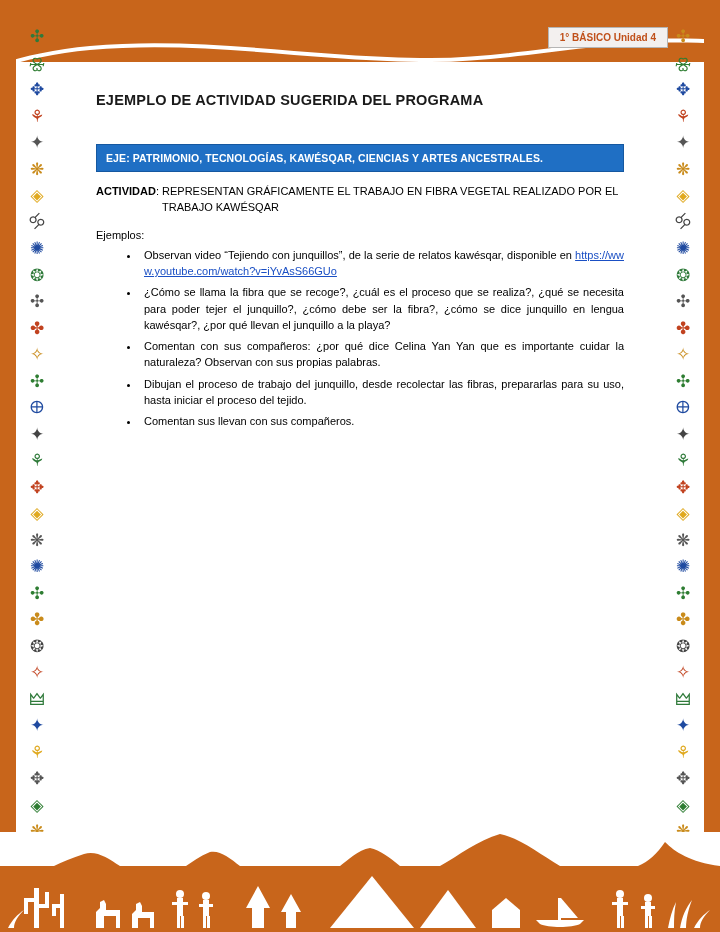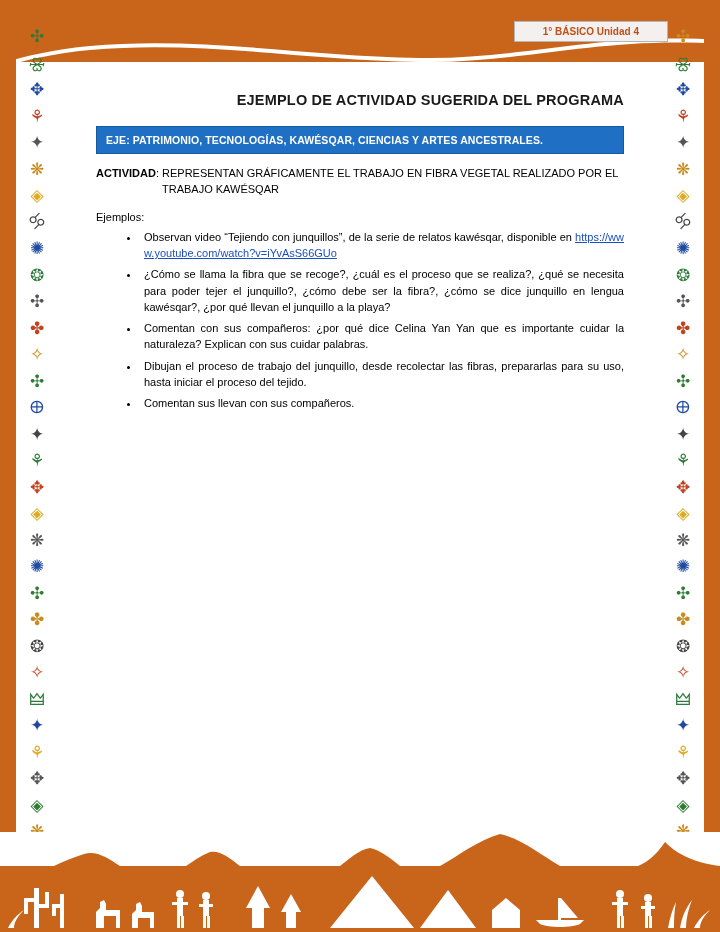--- a/index.html
+++ b/index.html
@@ -77,44 +77,44 @@
     line-height: 1;
     user-select: none;
   }
   .icon-col.left { left: 18px; }
   .icon-col.right { right: 18px; }
   .icon-col span { display: block; }
 
   
   .unit-badge {
     position: absolute;
-    right: 52px; top: 21px;
+    right: 52px; top: 27px;
     background: #f3f0ef;
     border: 1px solid #b5b5b5;
     color: #c0501a;
     font-size: 10px;
     font-weight: bold;
-    padding: 4px 28px;
+    padding: 4px 11px;
     white-space: nowrap;
   }
 
   
   .content {
     position: absolute;
     left: 96px; top: 80px;
     width: 528px;
   }
 
   .doc-title {
-    text-align: right;
+    text-align: left;
     font-size: 14.5px;
     font-weight: bold;
     color: #1a1a1a;
     letter-spacing: 0.2px;
-    margin: 12px 0 18px 0;
+    margin: 12px 0 36px 0;
   }
 
   .axis-bar {
     background: #1f6fc4;
     color: #ffffff;
     font-size: 10.5px;
     font-weight: bold;
     padding: 7px 9px;
     letter-spacing: 0.1px;
     border: 1px solid #1558a0;
@@ -262,21 +262,21 @@
     <div class="examples-label">Ejemplos:</div>
 
     <ul class="examples">
       <li>
         <span>Observan video “Tejiendo con junquillos”, de la serie de relatos kawésqar, disponible en </span><a class="link" href="#">https://www.youtube.com/watch?v=iYvAsS66GUo</a>
       </li>
       <li>
         <span>¿Cómo se llama la fibra que se recoge?, ¿cuál es el proceso que se realiza?, ¿qué se necesita para poder tejer el junquillo?, ¿cómo debe ser la fibra?, ¿cómo se dice junquillo en lengua kawésqar?, ¿por qué llevan el junquillo a la playa?</span>
       </li>
       <li>
-        <span>Comentan con sus compañeros: ¿por qué dice Celina Yan Yan que es importante cuidar la naturaleza? Explican con sus cuidar palabras.</span>
+        <span>Comentan con sus compañeros: ¿por qué dice Celina Yan Yan que es importante cuidar la naturaleza? Observan con sus propias palabras.</span>
       </li>
       <li>
         <span>Dibujan el proceso de trabajo del junquillo, desde recolectar las fibras, prepararlas para su uso, hasta iniciar el proceso del tejido.</span>
       </li>
       <li>
         <span>Comentan sus llevan con sus compañeros.</span>
       </li>
     </ul>
   </div>
 

